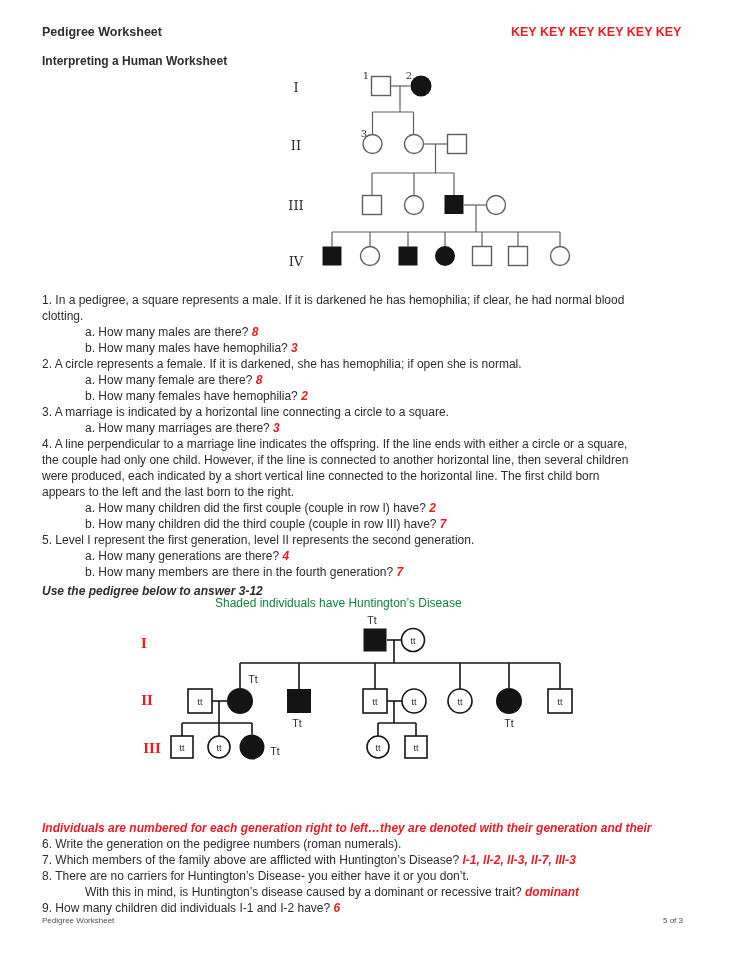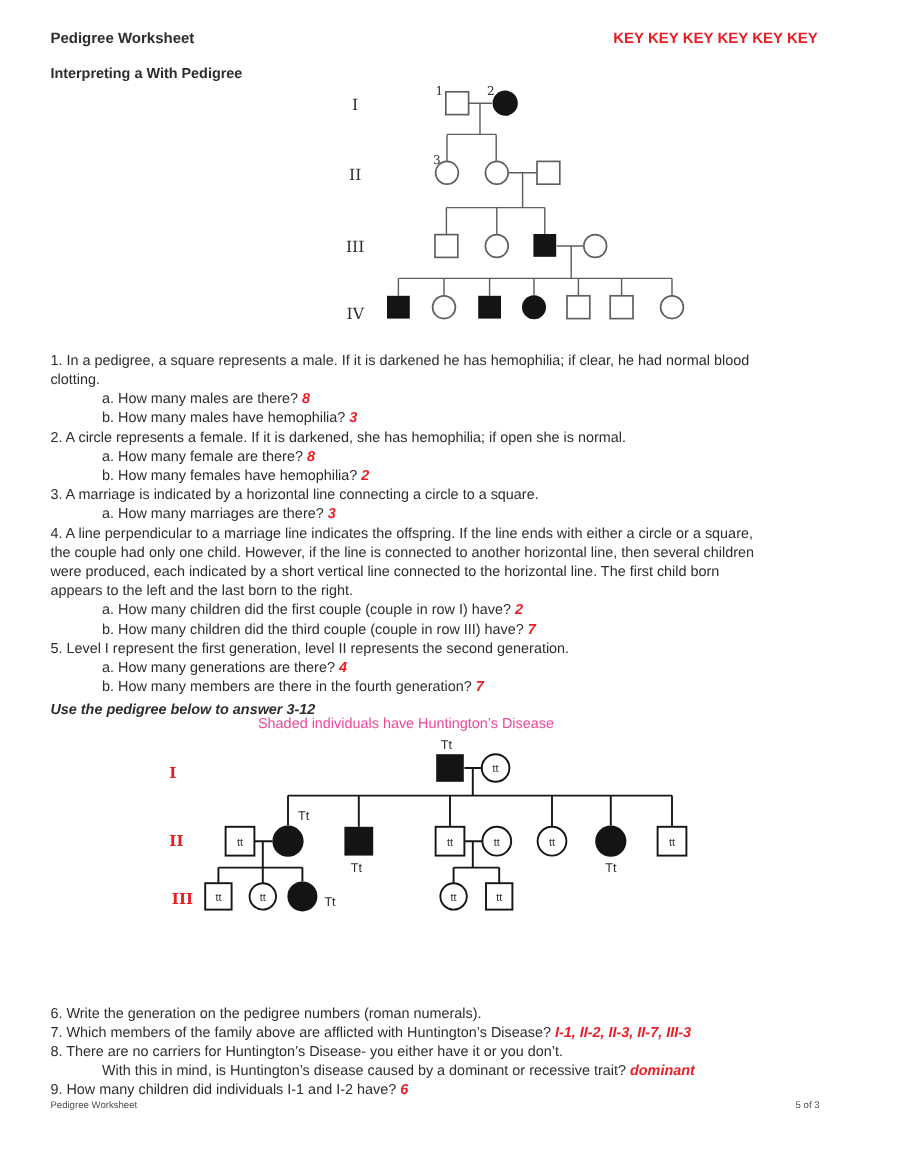--- a/index.html
+++ b/index.html
@@ -26,21 +26,21 @@
   svg text.num{font-family:"DejaVu Serif",serif;font-size:10px;text-anchor:middle;}
 </style>
 </head>
 <body>
 
 <div class="page">
 
   <div class="abs title b" style="left:42px;top:25px;">Pedigree Worksheet</div>
   <div class="abs title b red" style="left:483px;top:25px;padding-left:28px;">KEY KEY KEY KEY KEY KEY</div>
 
-  <div class="abs body12 b" style="left:42px;top:54px;">Interpreting a With Pedigree</div>
+  <div class="abs body12 b" style="left:42px;top:54px;">Interpreting a Human Worksheet</div>
 
   <svg class="abs" style="left:280px;top:68px;" width="300" height="218" viewBox="0 0 300 218">
     <g stroke="var(--ped1)" stroke-width="1.2" fill="none">
       <path d="M110,18 H130"></path>
         <path d="M120,18 V44"></path>
       <path d="M92.5,44 H133.5"></path>
         <path d="M92.5,44 V66.5"></path>
         <path d="M133.5,44 V66.5"></path>
       <path d="M143.5,76 H167.5"></path>
         <path d="M155.5,76 V105"></path>
@@ -85,21 +85,21 @@
 
     <text x="16" y="24" class="roman" text-anchor="middle">I</text>
     <text x="16" y="82" class="roman" text-anchor="middle">II</text>
     <text x="16" y="142" class="roman" text-anchor="middle">III</text>
     <text x="16" y="198" class="roman" text-anchor="middle">IV</text>
   </svg>
 
   <div class="abs qblock" style="left:42px;top:292px;"><div class="qline"><span>1. In a pedigree, a square represents a male. If it is </span><span class="s-i">darkened</span><span> he has </span><span class="s-i">hemophilia</span><span>; if clear, he had normal blood</span></div><div class="qline"><span>clotting.</span></div><div class="qline ind"><span class="s-i">a. How many males are there? </span><span class="s-a">8</span></div><div class="qline ind"><span class="s-i">b. How many males have hemophilia? </span><span class="s-a">3</span></div><div class="qline"><span>2. A circle represents a female. If it is </span><span class="s-i">darkened</span><span>, she has </span><span class="s-i">hemophilia</span><span>; if open she is normal.</span></div><div class="qline ind"><span class="s-i">a. How many female are there? </span><span class="s-a">8</span></div><div class="qline ind"><span class="s-i">b. How many females have hemophilia? </span><span class="s-a">2</span></div><div class="qline"><span>3. A marriage is indicated by a horizontal line connecting a circle to a square.</span></div><div class="qline ind"><span class="s-i">a. How many marriages are there? </span><span class="s-a">3</span></div><div class="qline"><span>4. A line perpendicular to a marriage line indicates the offspring. If the line ends with either a circle or a square,</span></div><div class="qline"><span>the couple had only one child. However, if the line is connected to another horizontal line, then several children</span></div><div class="qline"><span>were produced, each indicated by a short vertical line connected to the horizontal line. The first child born</span></div><div class="qline"><span>appears to the left and the last born to the right.</span></div><div class="qline ind"><span class="s-i">a. How many children did the first couple (couple in row I) have? </span><span class="s-a">2</span></div><div class="qline ind"><span class="s-i">b. How many children did the third couple (couple in row III) have? </span><span class="s-a">7</span></div><div class="qline"><span>5. Level I represent the first generation, level II represents the second generation.</span></div><div class="qline ind"><span class="s-i">a. How many generations are there? </span><span class="s-a">4</span></div><div class="qline ind"><span class="s-i">b. How many members are there in the fourth generation? </span><span class="s-a">7</span></div></div>
 
   <div class="abs body12 bi" style="left:42px;top:584px;">Use the pedigree below to answer 3-12</div>
-  <div class="abs body12" style="left:215px;top:596px;color:#ec4899;">Shaded individuals have Huntington’s Disease</div>
+  <div class="abs body12" style="left:215px;top:596px;color:#15803d;">Shaded individuals have Huntington’s Disease</div>
 
   <svg class="abs" style="left:100px;top:610px;" width="500" height="162" viewBox="0 0 500 162">
     <g stroke="var(--ped2)" stroke-width="1.6" fill="none">
       <path d="M287,30 H301"></path>
         <path d="M294,30 V53"></path>
       <path d="M140,53 H460"></path>
       <path d="M140,53 V78"></path>
         <path d="M199,53 V79"></path>
         <path d="M275,53 V79"></path>
       <path d="M360,53 V79"></path>
@@ -150,20 +150,21 @@
     <text x="278" y="141" class="gt">tt</text>
     <rect x="305" y="126" width="22" height="22" fill="#fff" stroke="var(--ped2)" stroke-width="1.6"></rect>
     <text x="316" y="141" class="gt">tt</text>
 
     <text x="44" y="38" class="roman2" text-anchor="middle">I</text>
     <text x="47" y="95" class="roman2" text-anchor="middle">II</text>
     <text x="52" y="143" class="roman2" text-anchor="middle">III</text>
   </svg>
 
   <div class="abs note" style="left:42px;top:788px;">
+    <div>Individuals are numbered for each generation right to left…they are denoted with their generation and their</div>
   </div>
 
   <div class="abs qblock" style="left:42px;top:836px;"><div class="qline"><span>6. Write the generation on the pedigree numbers (roman numerals).</span></div><div class="qline"><span>7. Which members of the family above are afflicted with Huntington’s Disease? </span><span class="s-a">I-1, II-2, II-3, II-7, III-3</span></div><div class="qline"><span>8. There are no carriers for Huntington’s Disease- you either have it or you don’t.</span></div><div class="qline ind"><span>With this in mind, is Huntington’s disease caused by a dominant or recessive trait? </span><span class="s-a">dominant</span></div><div class="qline"><span>9. How many children did individuals I-1 and I-2 have? </span><span class="s-a">6</span></div></div>
 
   <div class="abs footer" style="left:42px;top:916px;">Pedigree Worksheet</div>
   <div class="abs footer" style="left:663px;top:916px;">5 of 3</div>
 
 </div>
 
 </body></html>

